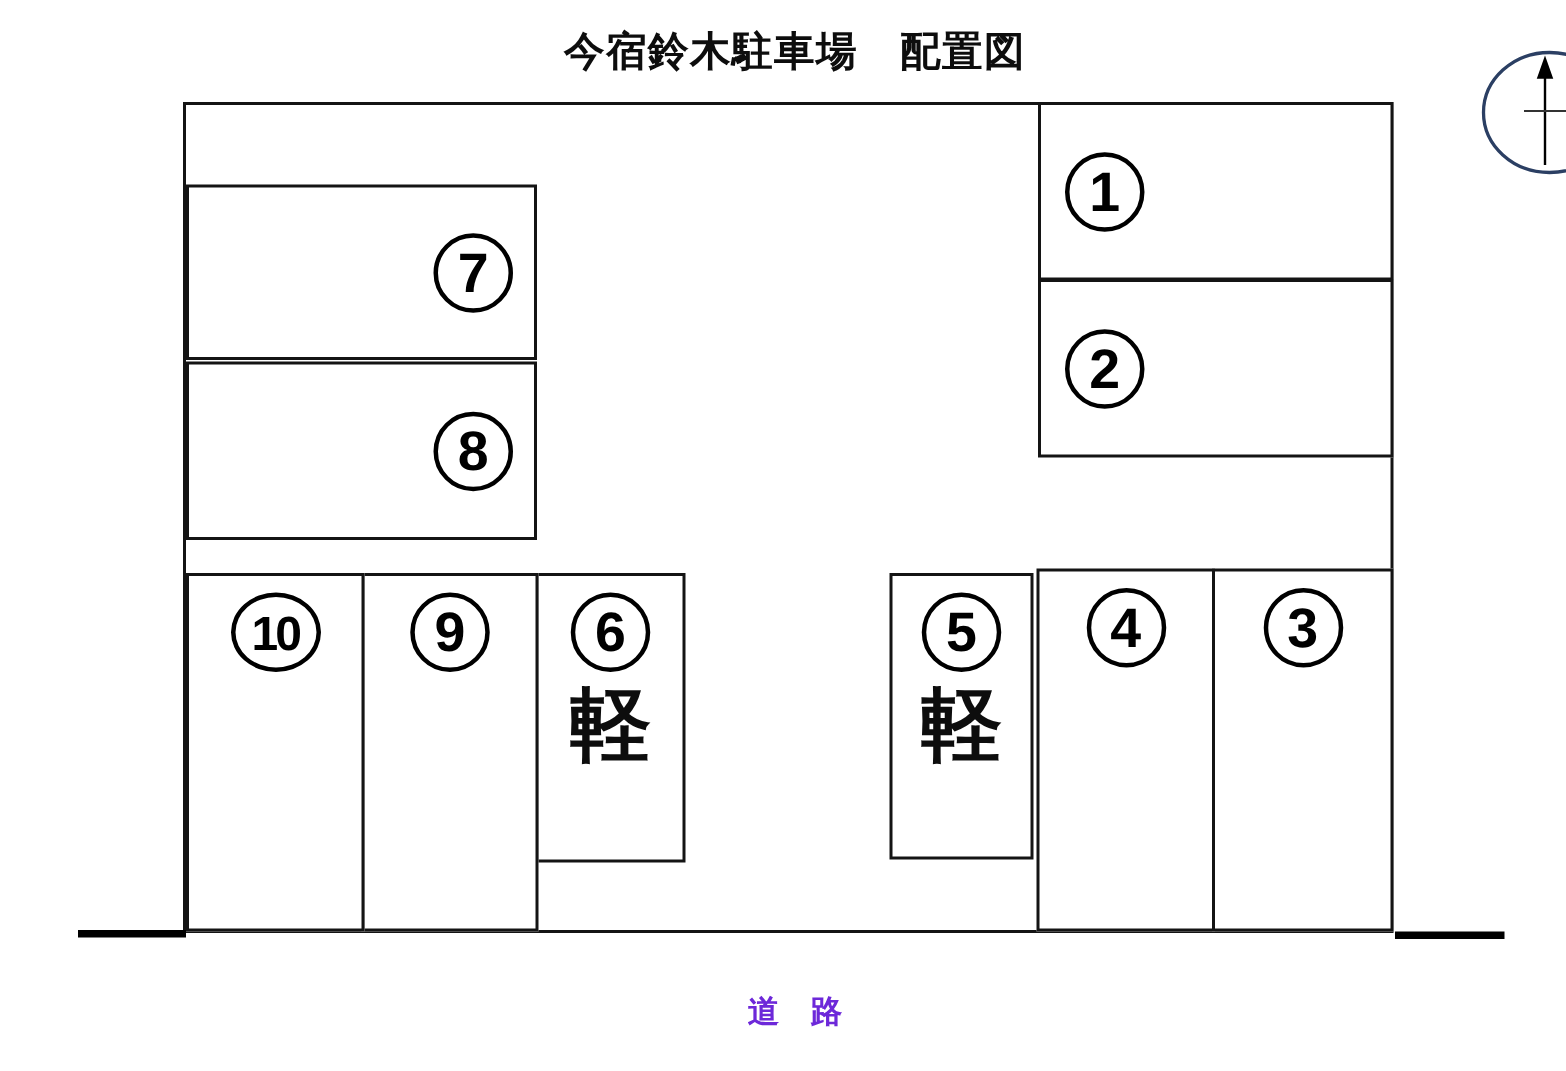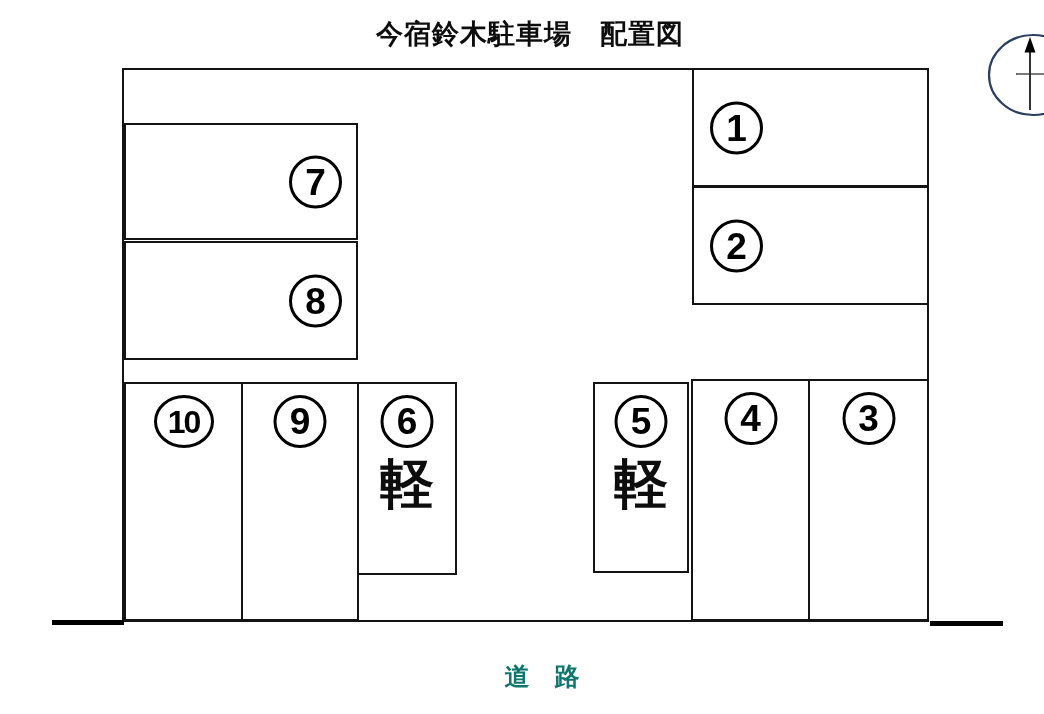--- a/index.html
+++ b/index.html
@@ -25,26 +25,26 @@
     text-align: center;
     font-size: 27px;
     font-weight: 700;
     letter-spacing: 1px;
     color: #0d0d0d;
   }
 
   
   .road-label {
     position: absolute;
-    left: 12px; top: 660px;
+    left: 0; top: 660px;
     width: 980px;
     text-align: center;
-    font-size: 25px;
+    font-size: 21px;
     font-weight: 700;
-    color: #0f766e;
+    color: #6d28d9;
   }
 
   
   .lot-boundary {
     position: absolute;
     left: 82px; top: 68px;
     width: 807px; height: 554px;
     border: 2px solid #141414;
     background: transparent;
   }

